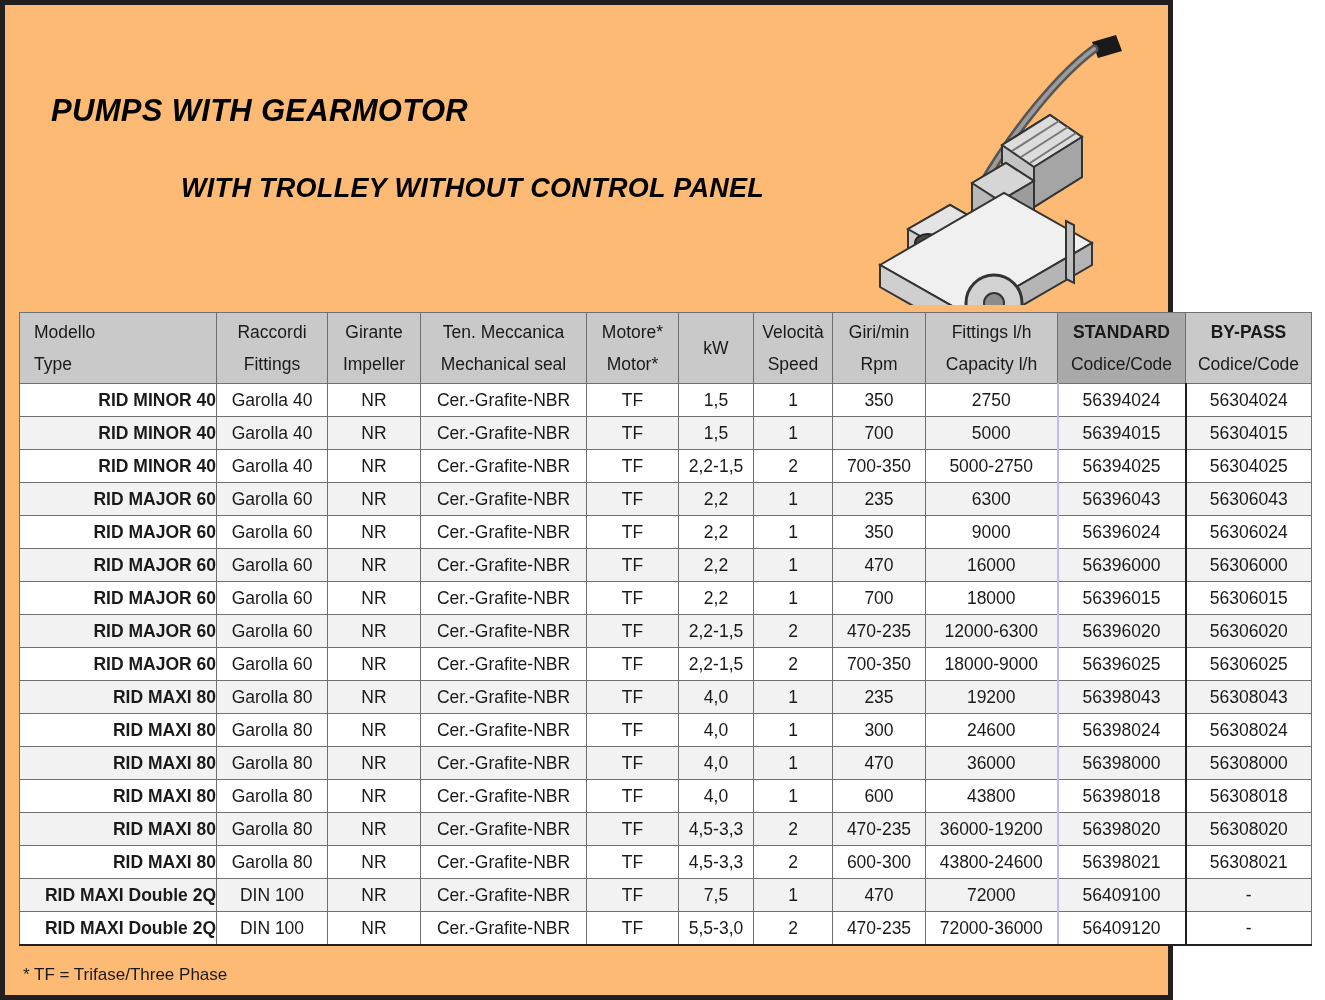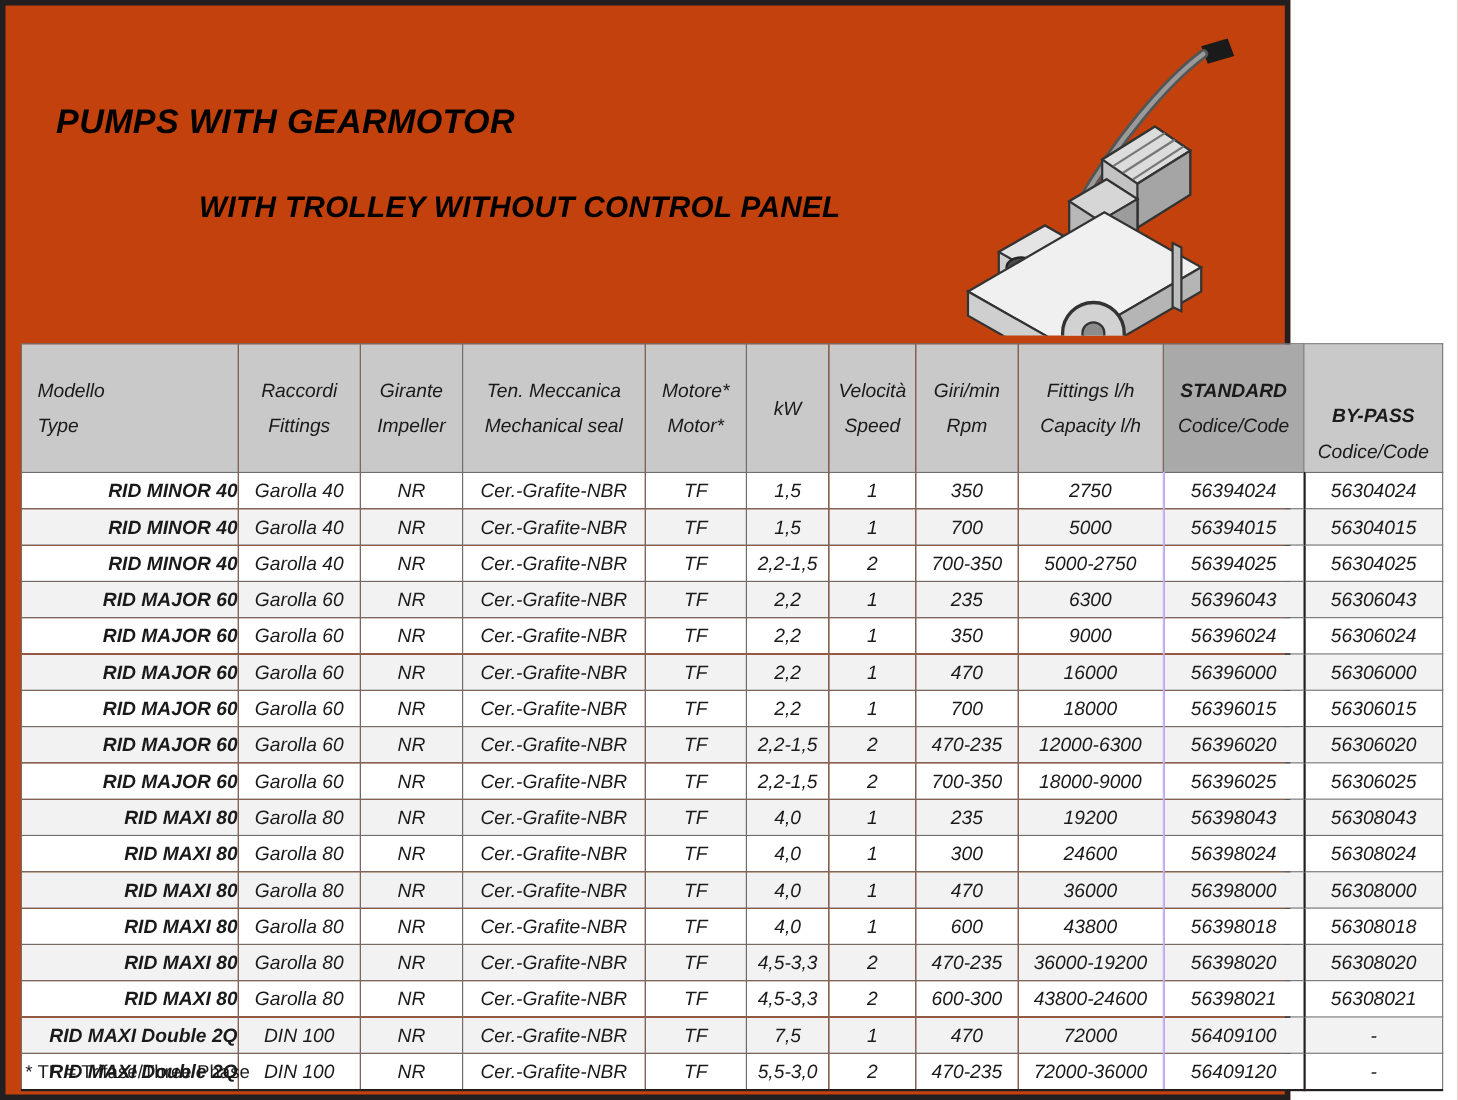--- a/index.html
+++ b/index.html
@@ -13,21 +13,21 @@
     font-family: "Liberation Sans", sans-serif;
     color: #1a1a1a;
     overflow: hidden;
   }
   .page {
     position: relative;
     width: 1173px;
     height: 1000px;
     box-sizing: border-box;
     border: 5px solid #231f20;
-    background: #c2410c;
+    background: #fdba74;
   }
   .titles {
     position: absolute;
     left: 46px;
     top: 88px;
     width: 900px;
   }
   .title-main {
     font-size: 31px;
     font-weight: bold;
@@ -56,21 +56,20 @@
     width: 300px;
     height: 290px;
   }
 
   
   .table-wrap {
     position: absolute;
     left: 14px;
     top: 307px;
     width: 1292px;
-    font-style: italic;
   }
   table.spec {
     border-collapse: collapse;
     width: 100%;
     table-layout: fixed;
   }
   table.spec th, table.spec td {
     border: 1px solid #6f6f6f;
     padding: 0;
     text-align: center;
@@ -94,21 +93,21 @@
   thead th .l2 { display: block; }
   thead th.code-col {
     background: #a9a9a9;
     font-weight: normal;
     text-align: center;
   }
   thead th.code-col .l1 { font-weight: bold; }
   thead th.bypass-col {
     background: #c9c9c9;
   }
-  thead th.bypass-col .l1 { font-weight: bold; margin-top: 46px; }
+  thead th.bypass-col .l1 { font-weight: bold; }
   thead th.thead-cell {
     padding: 3px 2px;
     height: 56px;
   }
   tbody td {
     background: #fff;
   }
   tbody tr:nth-child(odd) td { background: #ffffff; }
   tbody tr:nth-child(even) td { background: #f2f2f2; }
   tbody td.model {

